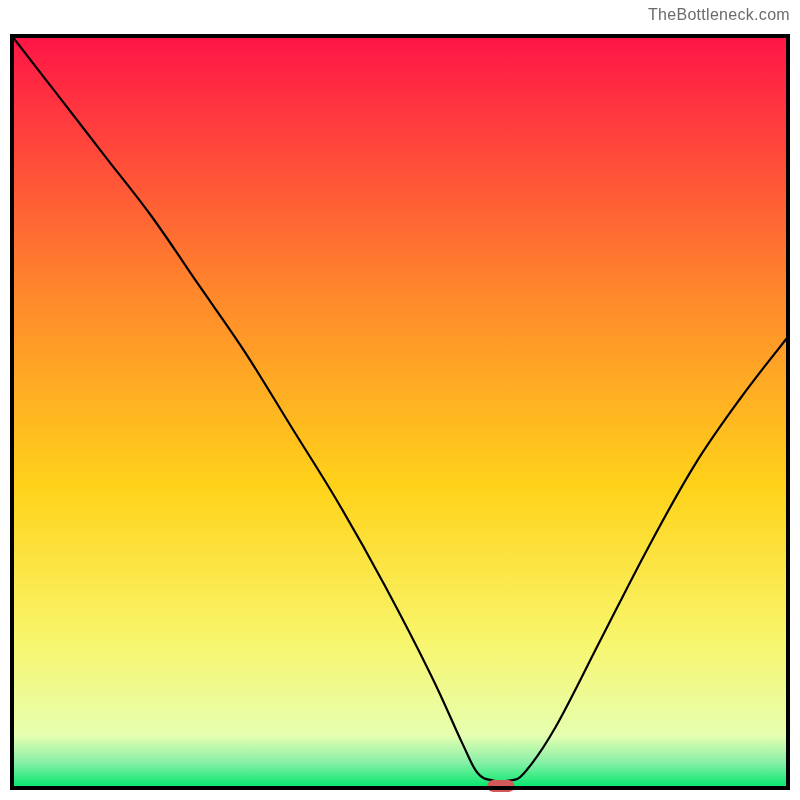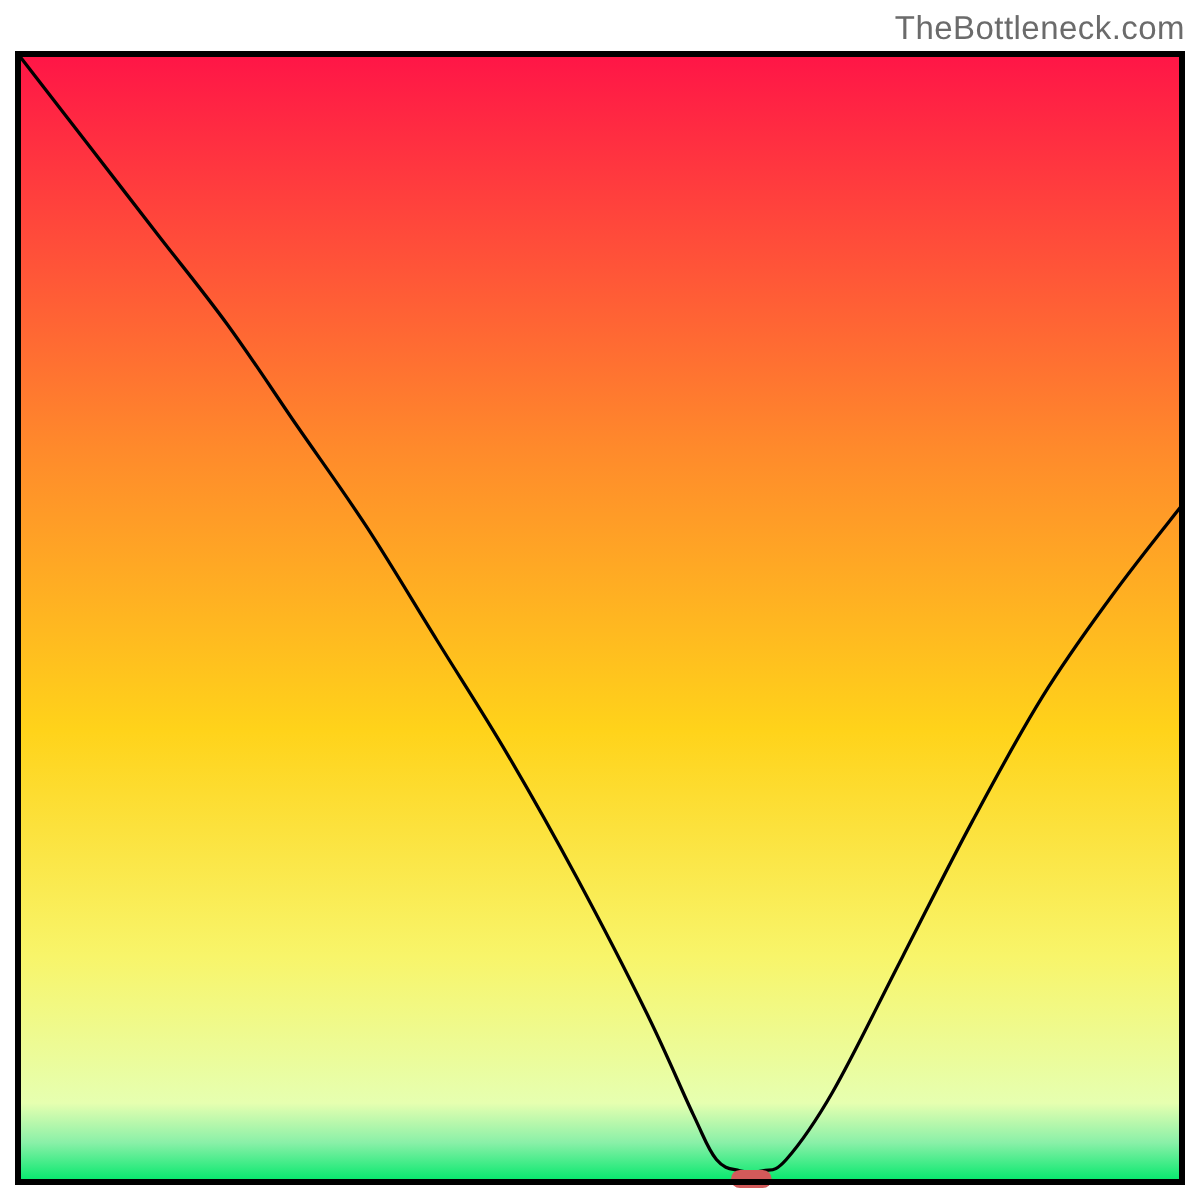--- a/index.html
+++ b/index.html
@@ -15,21 +15,21 @@
     position: relative;
     width: 800px;
     height: 800px;
     box-sizing: border-box;
   }
   .watermark {
     position: absolute;
     top: 6px;
     right: 10px;
     color: #6b6b6b;
-    font-size: 22px;
+    font-size: 16px;
     font-weight: 400;
     letter-spacing: 0.3px;
     user-select: none;
   }
   svg {
     display: block;
   }
 </style>
 </head>
 <body>

